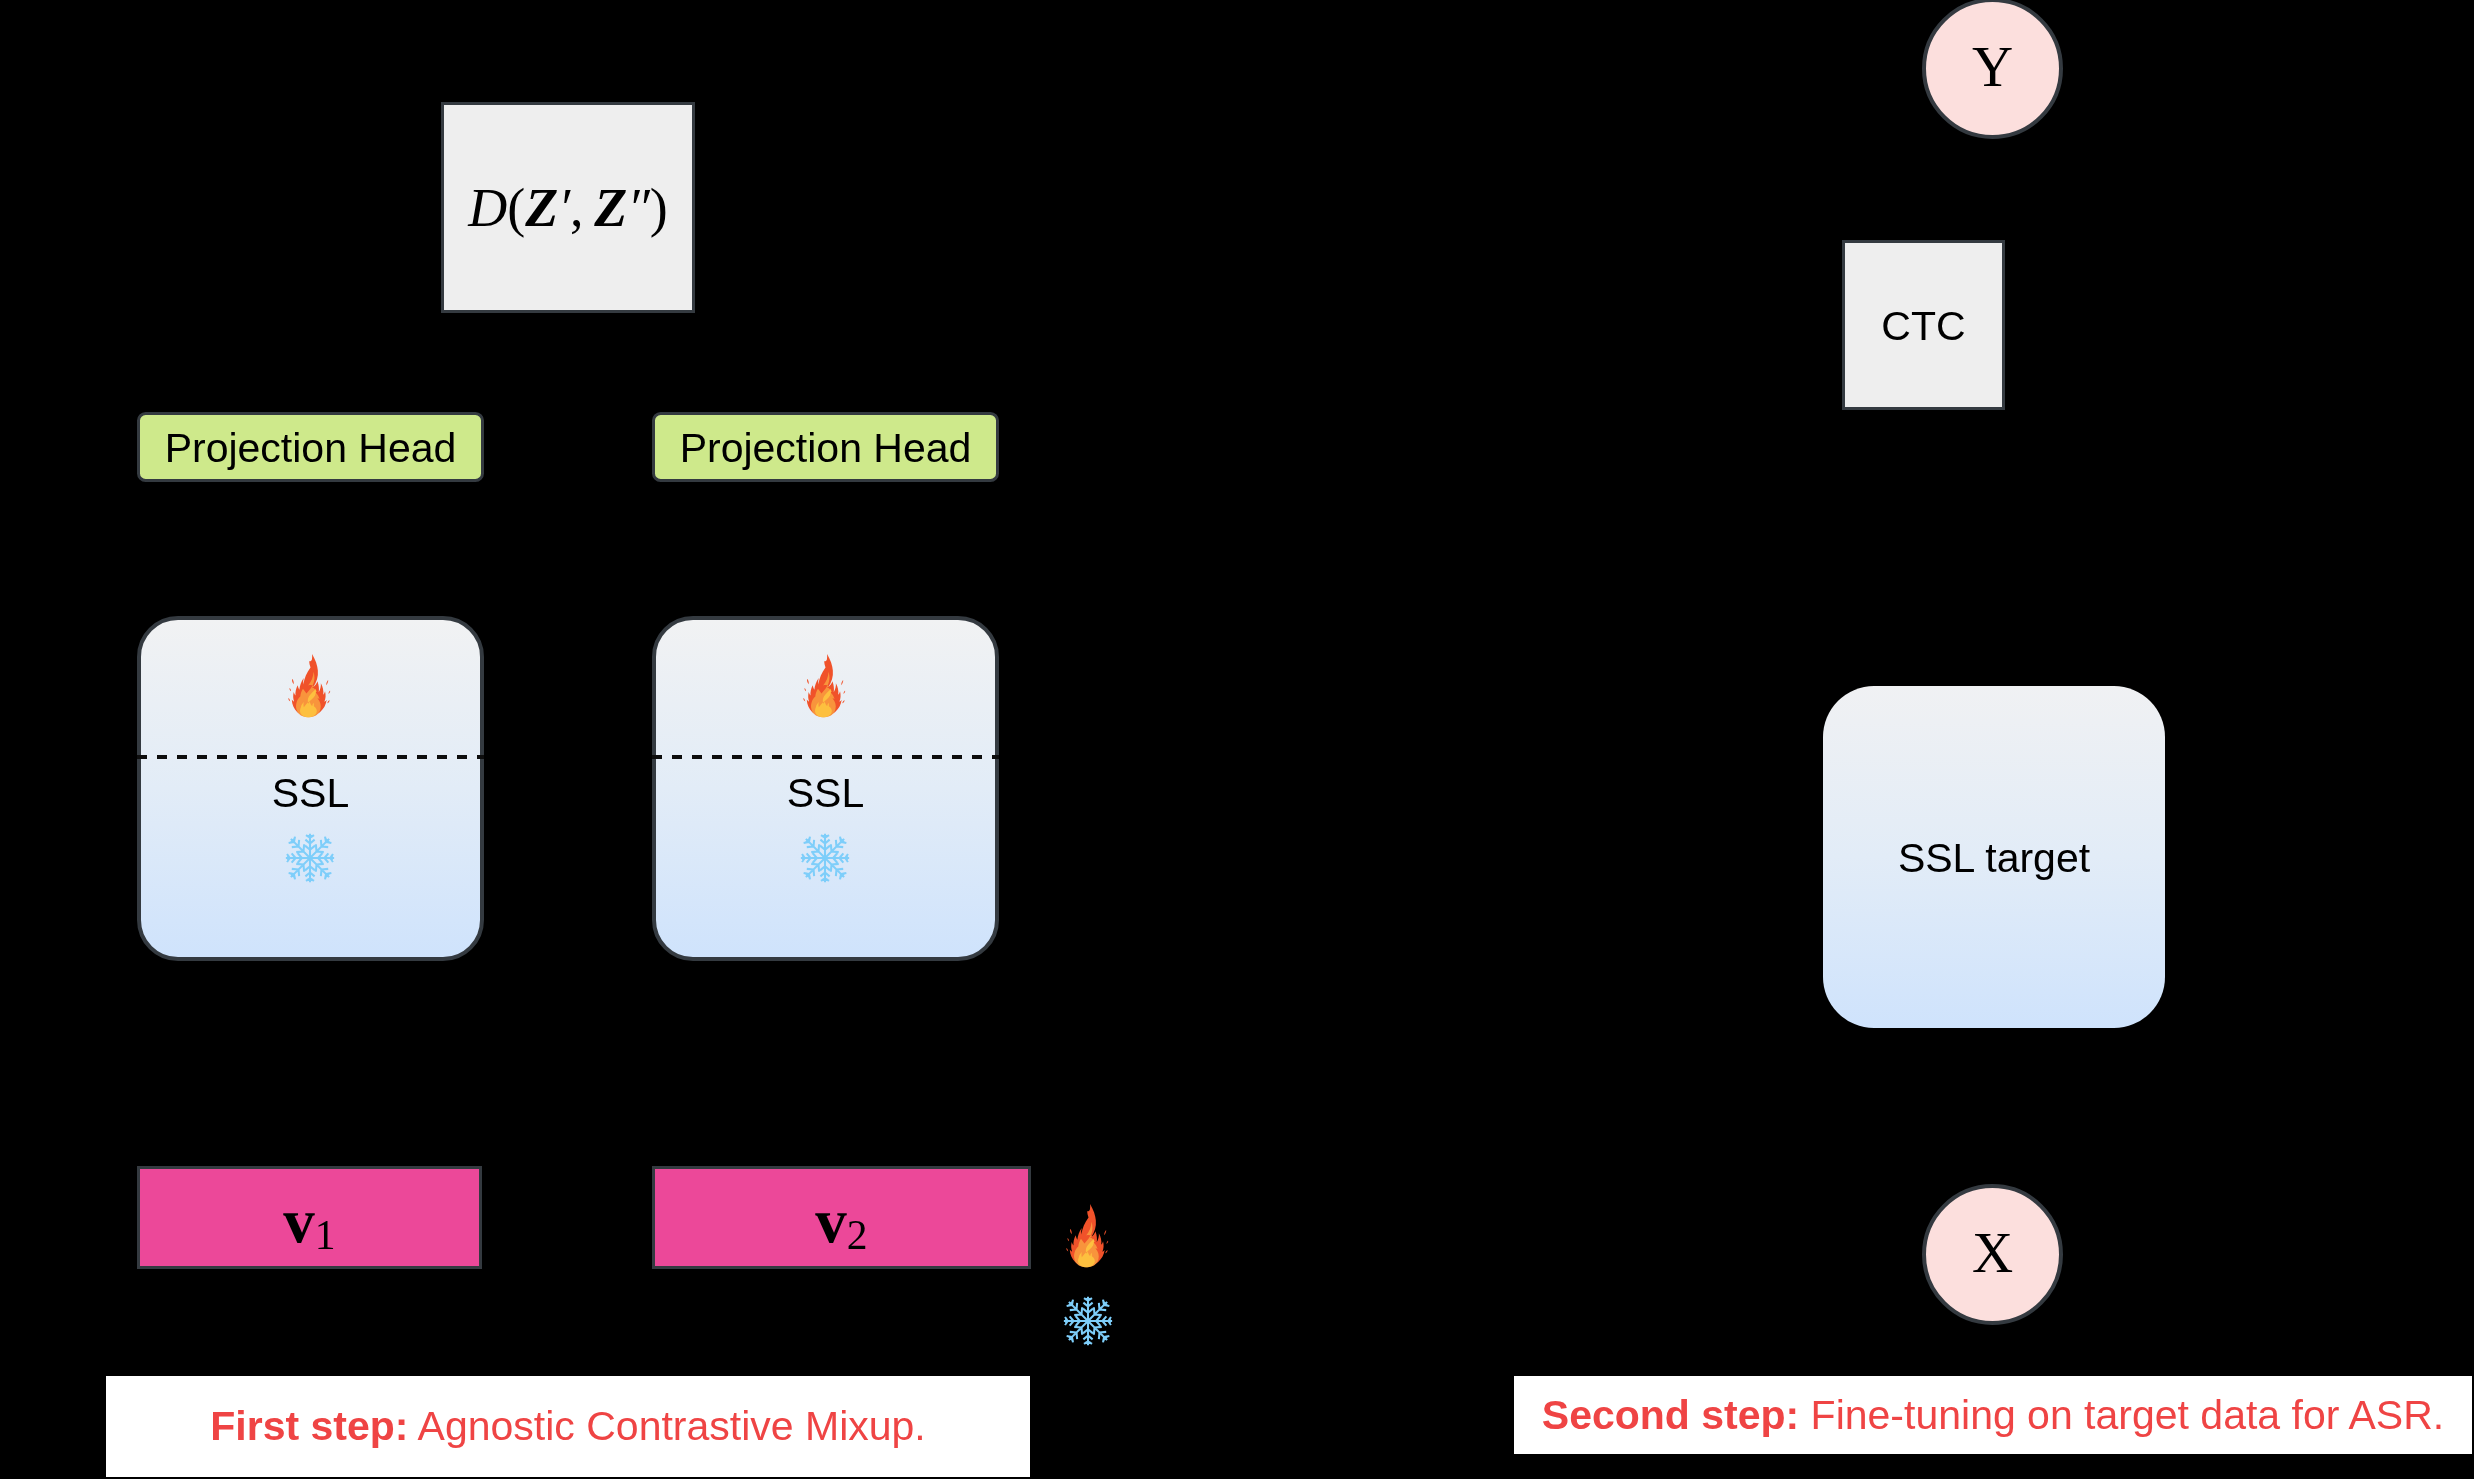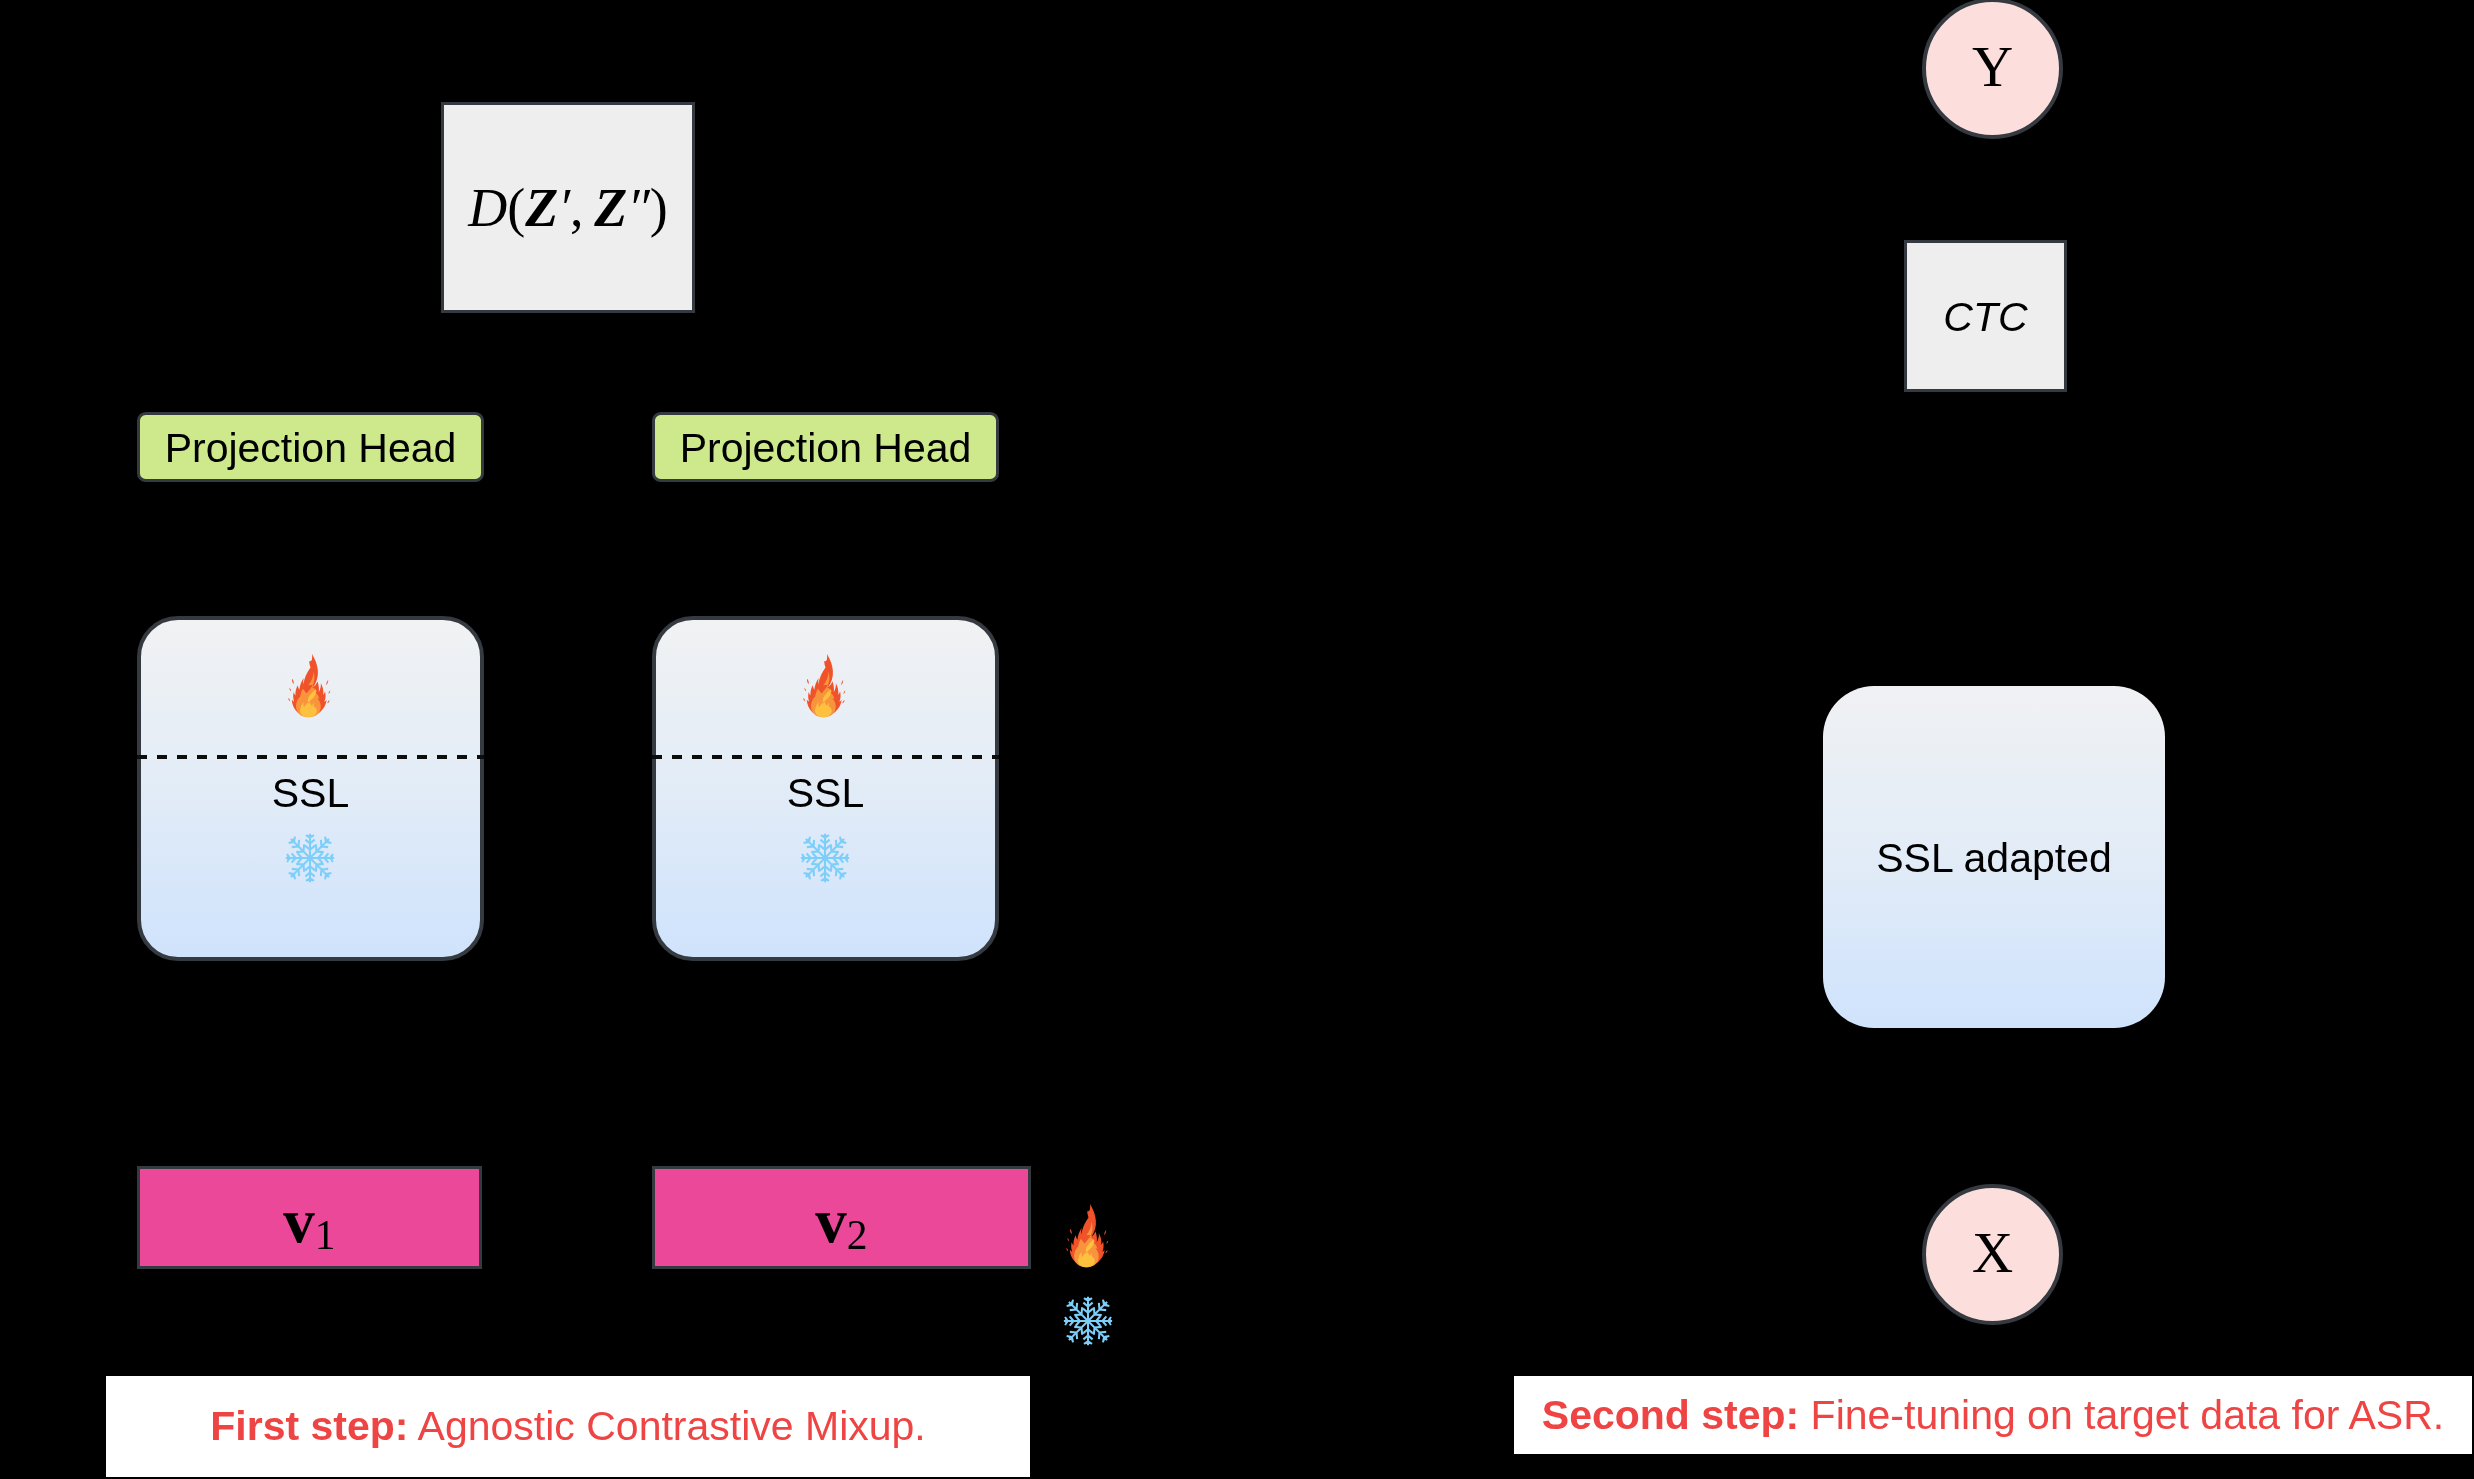--- a/index.html
+++ b/index.html
@@ -193,25 +193,25 @@
       <g transform="rotate(315)">
         <path d="M0 0 L0 -56 M0 -19.04 L11.58 -28.76 M0 -19.04 L-11.58 -28.76 M0 -33.60 L10.72 -42.60 M0 -33.60 L-10.72 -42.60 M0 -47.04 L9.29 -53.30 M0 -47.04 L-9.29 -53.30 M-7.00 -50.68 L7.00 -50.68"></path>
       </g>
     </svg>
 <div class="caption" style="left:106px;top:1376px;width:924px;height:101px">
       <span class="txt" style="font-size:41px"><b>First step:</b><span> Agnostic Contrastive Mixup.</span></span>
     </div>
 <div class="node circ" style="left:1922px;top:-1.7px;width:141px;height:141px;">
 <span class="lbl math mathlbl capoffset" style="font-size:57px">Y</span>
 </div>
-<div class="node greybox" style="left:1904px;top:240px;width:163px;height:152px;font-style:italic;">
+<div class="node greybox" style="left:1842px;top:240px;width:163px;height:170px;">
 <span class="lbl" style="font-size:41px">CTC</span>
 </div>
 <div class="node sslplain" style="left:1823px;top:686px;width:342px;height:342px;">
-<span class="lbl" style="font-size:41px">SSL adapted</span>
+<span class="lbl" style="font-size:41px">SSL target</span>
 </div>
 <div class="node circ" style="left:1922px;top:1184px;width:141px;height:141px;">
 <span class="lbl math mathlbl capoffset" style="font-size:57px">X</span>
 </div>
 <div class="caption" style="left:1514px;top:1376px;width:958px;height:78px">
       <span class="txt" style="font-size:41px"><b>Second step:</b><span> Fine-tuning on target data for ASR.</span></span>
     </div>
 </div>
 
 

